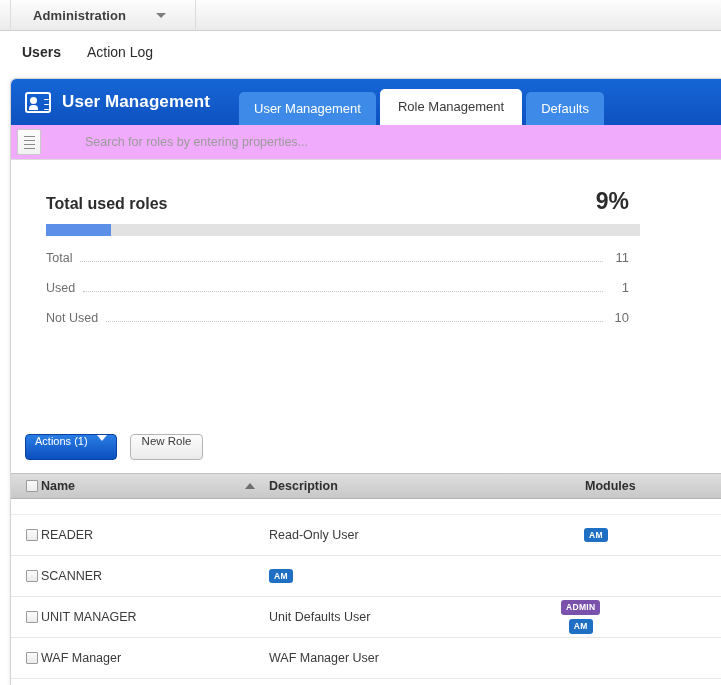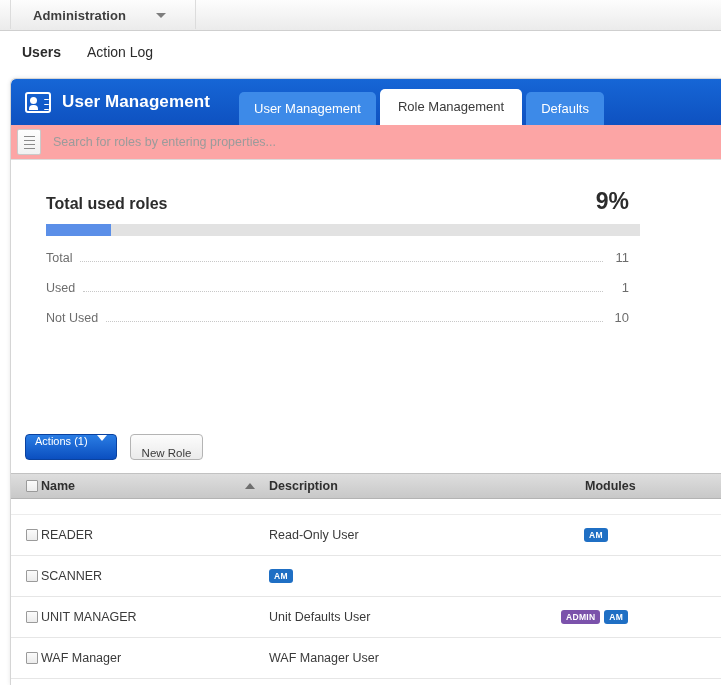--- a/index.html
+++ b/index.html
@@ -171,26 +171,27 @@
     background: #ffffff;
     color: #3a3a3a;
     height: 36px;
     line-height: 36px;
     padding: 0 18px;
   }
 
   
   .searchbar {
     height: 35px;
-    background: #fca5a5;
+    background: #f0abfc;
     border-bottom: 1px solid #dcdcdc;
     display: flex;
     align-items: center;
     padding: 0 6px;
     box-sizing: border-box;
+    gap: 32px;
   }
   .search-icon-box {
     width: 22px; height: 24px;
     border: 1px solid #cacaca;
     border-radius: 2px;
     background: linear-gradient(to bottom,#fefefe,#f1f1f1);
     display: flex;
     flex-direction: column;
     align-items: center;
     justify-content: center;
@@ -295,21 +296,21 @@
     width: 0; height: 0;
     border-left: 5px solid transparent;
     border-right: 5px solid transparent;
     border-top: 6px solid #ffffff;
   }
   .btn-newrole {
     height: 26px;
     margin-left: 13px;
     padding: 0 11px;
     display: flex;
-    align-items: flex-end;
+    align-items: flex-start;
     background: linear-gradient(to bottom, #fcfcfc 0%, #ebebeb 100%);
     border: 1px solid #b4b4b4;
     border-radius: 4px;
     color: #3b3b3b;
     font-size: 11.5px;
     cursor: pointer;
     box-sizing: border-box;
   }
 
   
@@ -531,21 +532,21 @@
       </div>
     </div>
 
     <div class="t-row t-body-row">
       <div class="c-check">
         <span class="cb"></span>
       </div>
       <div class="c-name">UNIT MANAGER</div>
       <div class="c-desc">Unit Defaults User</div>
       <div class="c-mod">
-        <div class="c-mod-inner" style="margin-left:-23px;">
+        <div class="c-mod-inner" style="margin-left:-23px;flex-direction:column;">
           <span class="badge badge-admin">ADMIN</span>
           <span class="badge badge-am">AM</span>
         </div>
       </div>
     </div>
 
     <div class="t-row t-body-row">
       <div class="c-check">
         <span class="cb"></span>
       </div>

